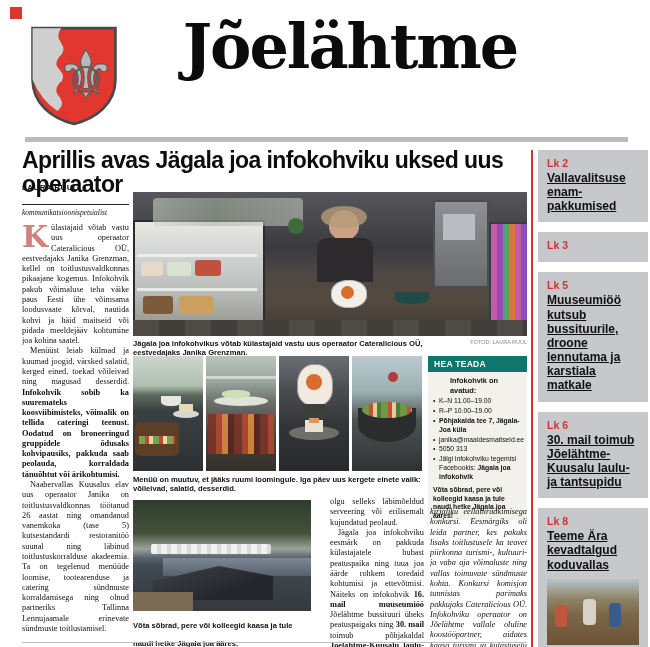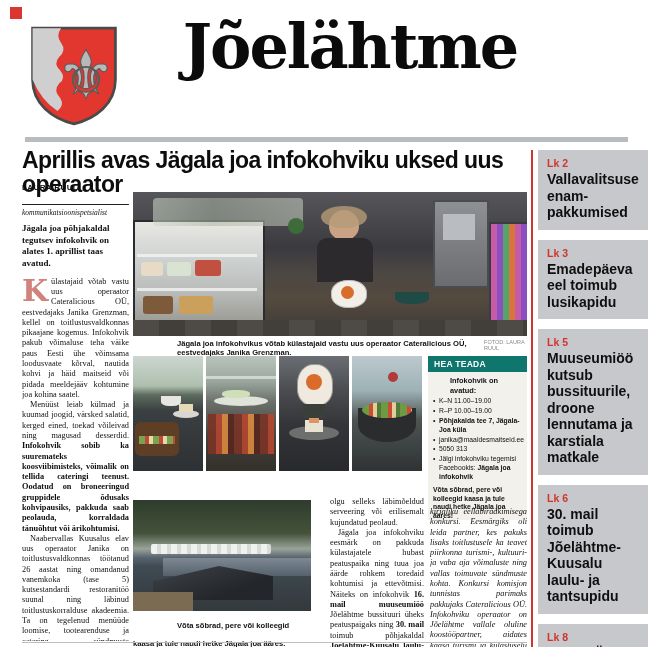--- a/index.html
+++ b/index.html
@@ -33,21 +33,21 @@
   .boldseg{font-weight:bold;}
   .italicp{font-style:italic;}
 
   
   .photo{overflow:hidden;}
   #main-photo{left:133px;top:192px;width:394px;height:144px;
     background:linear-gradient(#57575b 0%,#3a3a3f 38%,#4d4843 58%,#54493e 75%,#3c3a38 100%);}
   .shape{position:absolute;}
   
   .caption{font-family:"Liberation Sans",sans-serif;font-weight:bold;font-size:7.6px;
-    line-height:1.25;color:#111;margin-left:44px;}
+    line-height:1.25;color:#111;}
   .credit{font-family:"Liberation Sans",sans-serif;font-size:5.5px;color:#8a8a8a;font-weight:normal;}
   #caption-main{left:133px;top:339px;width:394px;display:flex;justify-content:space-between;align-items:flex-start;}
   #photo-band{left:133px;top:356px;width:292px;height:115px;display:flex;gap:3px;}
   #photo-band .bandphoto{width:70px;height:115px;position:relative;overflow:hidden;}
   #caption-band{left:133px;top:475px;width:290px;}
   #drone-photo{left:133px;top:500px;width:178px;height:111px;
     background:linear-gradient(#2e3c2c 0%,#44523c 30%,#9aa398 44%,#57636f 52%,#3f4a53 60%,#33393c 100%);}
   #caption-drone{left:133px;top:614px;width:178px;}
 
   
@@ -66,21 +66,21 @@
   #infobox li:before{content:"•";position:absolute;left:0;top:0;}
   #infobox li.bold{font-weight:bold;}
   #infobox-footer{margin-top:4px;font-weight:bold;font-size:6.8px;}
 
   
   #sidebar-line{left:531px;top:150px;width:2px;height:497px;background:#d1342c;}
   #sidebar{left:538px;top:150px;width:110px;}
   .sidebox{background:#c7c8cb;padding:7px 9px 9px 9px;margin-bottom:10px;
     font-family:"Liberation Sans",sans-serif;}
   .sidebox .lk{color:#d1342c;font-weight:bold;font-size:10.5px;margin-bottom:2px;}
-  .sidebox .sidetext{font-weight:bold;font-size:14px;line-height:1.18;color:#0f0f0f;}
+  .sidebox .sidetext{font-weight:bold;font-size:12px;line-height:1.18;color:#0f0f0f;text-decoration:underline;}
   #sidebar-photo{width:92px;height:66px;margin-top:7px;position:relative;overflow:hidden;
     background:linear-gradient(#b9c4cb 0%,#8e8468 30%,#7a6646 55%,#6b5436 100%);}
 
   #bottom-rule{left:22px;top:642px;width:505px;height:1px;background:#bdbdbd;}
 </style>
 </head>
 <body>
 
 <div id="page">
 
@@ -97,21 +97,20 @@
   <div class="abs" id="masthead-title">Jõelähtme</div>
 
 
   <div class="abs" id="gray-bar"></div>
 
   <div class="abs" id="headline">Aprillis avas Jägala joa infokohviku uksed uus operaator</div>
 
   <div class="abs" id="col1">
     <div class="byline-name">LAURA RUUL</div>
     <div class="byline-role">kommunikatsioonispetsialist</div>
-    <p class="lead">Jägala joa põhjakaldal tegutsev infokohvik on alates 1. aprillist taas avatud.</p>
     <p class="bodyp"><span class="dropcap">K</span><span>ülastajaid võtab vastu uus operaator Cateralicious OÜ, eestvedajaks Janika Grenzman, kellel on toitlustusvaldkonnas pikaajane kogemus. Infokohvik pakub võimaluse teha väike paus Eesti ühe võimsama loodusvaate kõrval, nautida kohvi ja häid maitseid või pidada meeldejääv kohtumine joa kohina saatel.</span></p>
     <p class="bodyp"><span>Menüüst leiab külmad ja kuumad joogid, värsked salatid, kerged eined, toekad võileivad ning magusad desserdid. </span><span class="boldseg">Infokohvik sobib ka suuremateks koosviibimisteks, võimalik on tellida cateringi teenust. Oodatud on broneeringud gruppidele õdusaks kohvipausiks, pakkuda saab peolauda, korraldada tänuõhtut või ärikohtumisi.</span></p>
     <p class="bodyp">Naabervallas Kuusalus elav uus operaator Janika on toitlustusvaldkonnas töötanud 26 aastat ning omandanud vanemkoka (tase 5) kutsestandardi restoranitöö suunal ning läbinud toitlustuskorralduse akadeemia. Ta on tegelenud menüüde loomise, tootearenduse ja catering sündmuste korraldamisega ning olnud partneriks Tallinna Lennujaamale erinevate sündmuste toitlustamisel.</p>
 
   </div>
 
   <div class="abs photo" id="main-photo">
     <div class="shape" style="left:0;top:28px;width:128px;height:116px;background:linear-gradient(#e9e7e2,#cfd3d2 30%,#b9bcb9 60%,#8d8a84);border:2px solid #2c2c2e;"></div>
     <div class="shape" style="left:4px;top:62px;width:120px;height:3px;background:#f4f4f2;opacity:.8;"></div>
     <div class="shape" style="left:4px;top:96px;width:120px;height:3px;background:#f4f4f2;opacity:.8;"></div>
@@ -161,20 +160,21 @@
       <div class="shape" style="left:26px;top:64px;width:18px;height:12px;background:#e8e2d2;"></div>
       <div class="shape" style="left:30px;top:62px;width:10px;height:5px;background:#de9469;"></div>
     </div>
     <div class="bandphoto" style="background:linear-gradient(#bcc9cf 0%,#9db2b6 30%,#4d5553 55%,#2f3233 100%);">
       <div class="shape" style="left:36px;top:16px;width:10px;height:10px;border-radius:50%;background:#b23a3a;"></div>
       <div class="shape" style="left:6px;top:52px;width:58px;height:34px;border-radius:0 0 50% 50%;background:#2a2c2e;"></div>
       <div class="shape" style="left:10px;top:46px;width:50px;height:16px;border-radius:50%;background:repeating-linear-gradient(90deg,#6f9a44 0 7px,#c94c35 7px 11px,#e0cf9a 11px 15px,#4f7a3a 15px 19px);"></div>
     </div>
   </div>
 
+  <div class="abs caption" id="caption-band">Menüü on muutuv, et jääks ruumi loomingule. Iga päev uus kergete einete valik: võileivad, salatid, desserdid.</div>
 
   <div class="abs" id="infobox">
     <div id="infobox-header">HEA TEADA</div>
     <div id="infobox-body">
       <div id="infobox-title">Infokohvik on avatud:</div>
       <ul>
         <li>K–N 11.00–19.00</li>
         <li>R–P 10.00–19.00</li>
         <li class="bold">Põhjakalda tee 7, Jägala-Joa küla</li>
         <li>janika@maaldesmaitseid.ee</li>
@@ -208,21 +208,20 @@
   </div>
 
   <div class="abs" id="sidebar-line"></div>
   <div class="abs" id="sidebar">
     <div class="sidebox">
       <div class="lk">Lk 2</div>
       <div class="sidetext">Vallavalitsuse enam-pakkumised</div>
     </div>
     <div class="sidebox">
       <div class="lk">Lk 3</div>
-      <div class="sidetext">Emadepäeva eel toimub lusikapidu</div>
     </div>
     <div class="sidebox">
       <div class="lk">Lk 5</div>
       <div class="sidetext">Muuseumiöö kutsub bussituurile, droone lennutama ja karstiala matkale</div>
     </div>
     <div class="sidebox">
       <div class="lk">Lk 6</div>
       <div class="sidetext">30. mail toimub Jõelähtme-Kuusalu laulu- ja tantsupidu</div>
     </div>
     <div class="sidebox">

